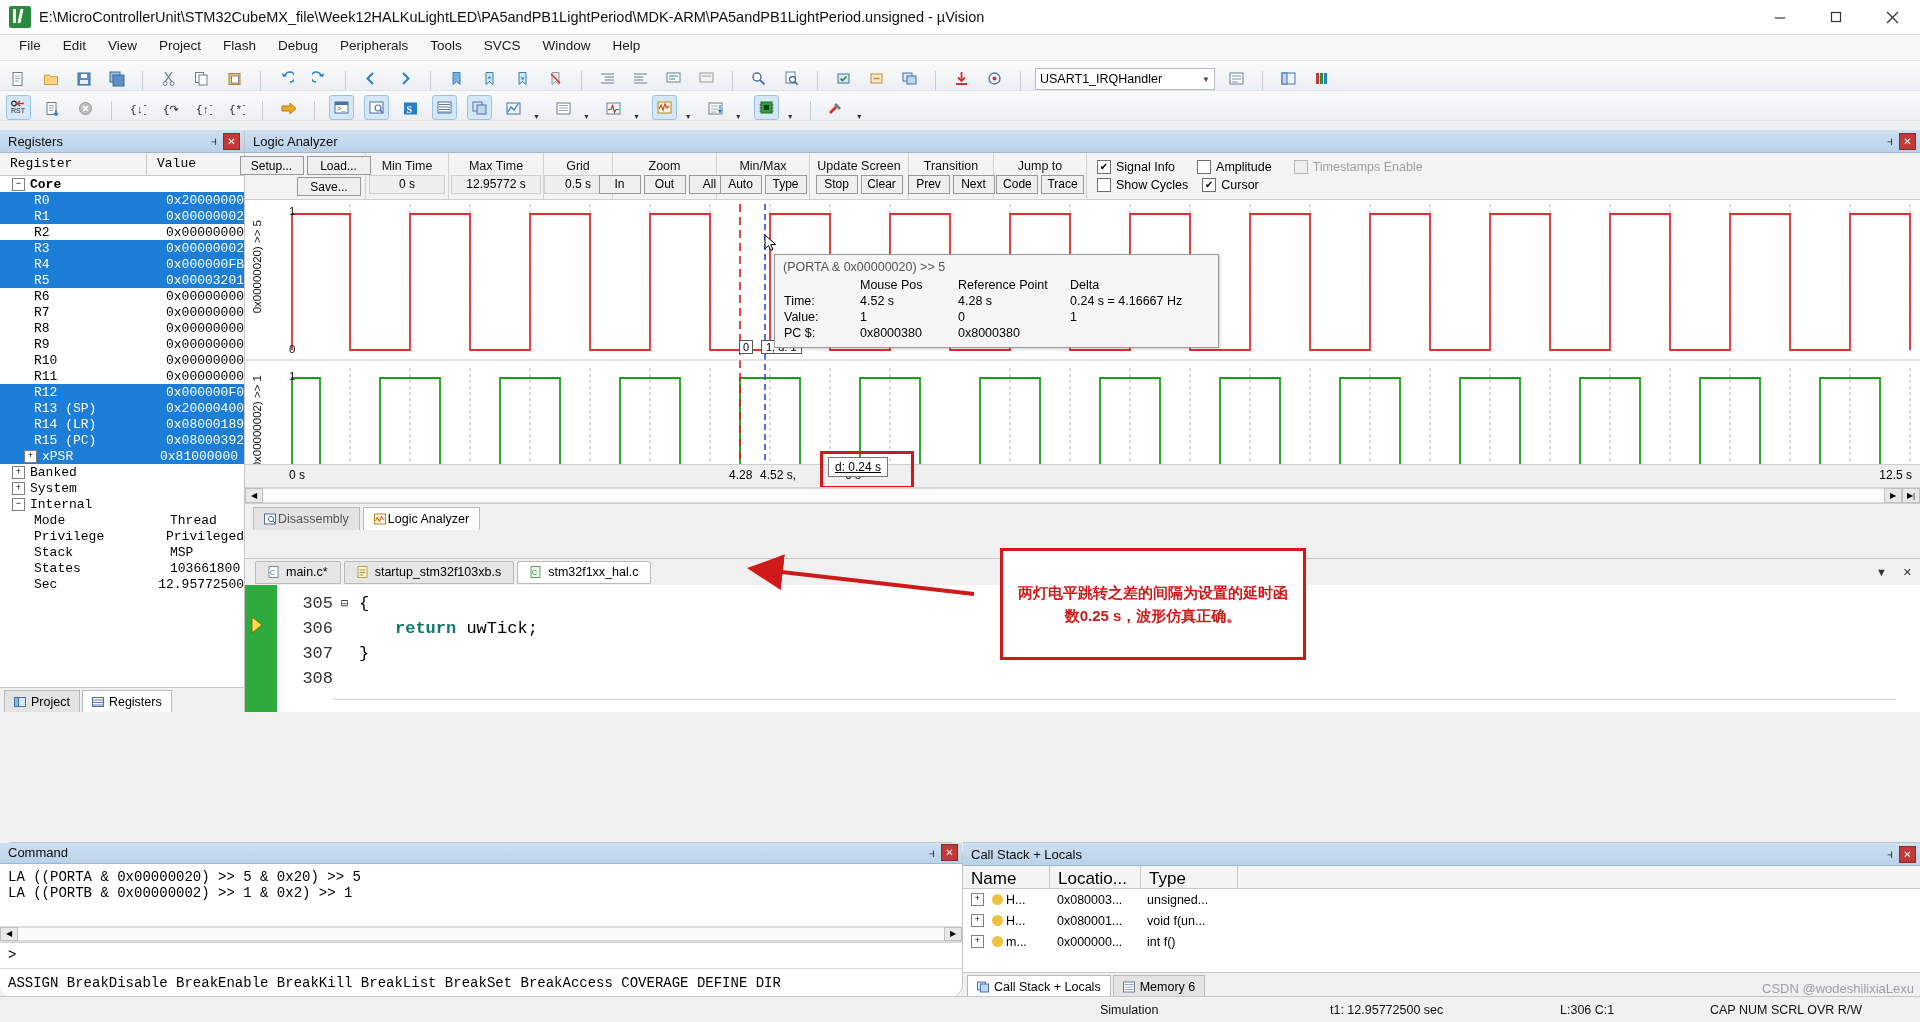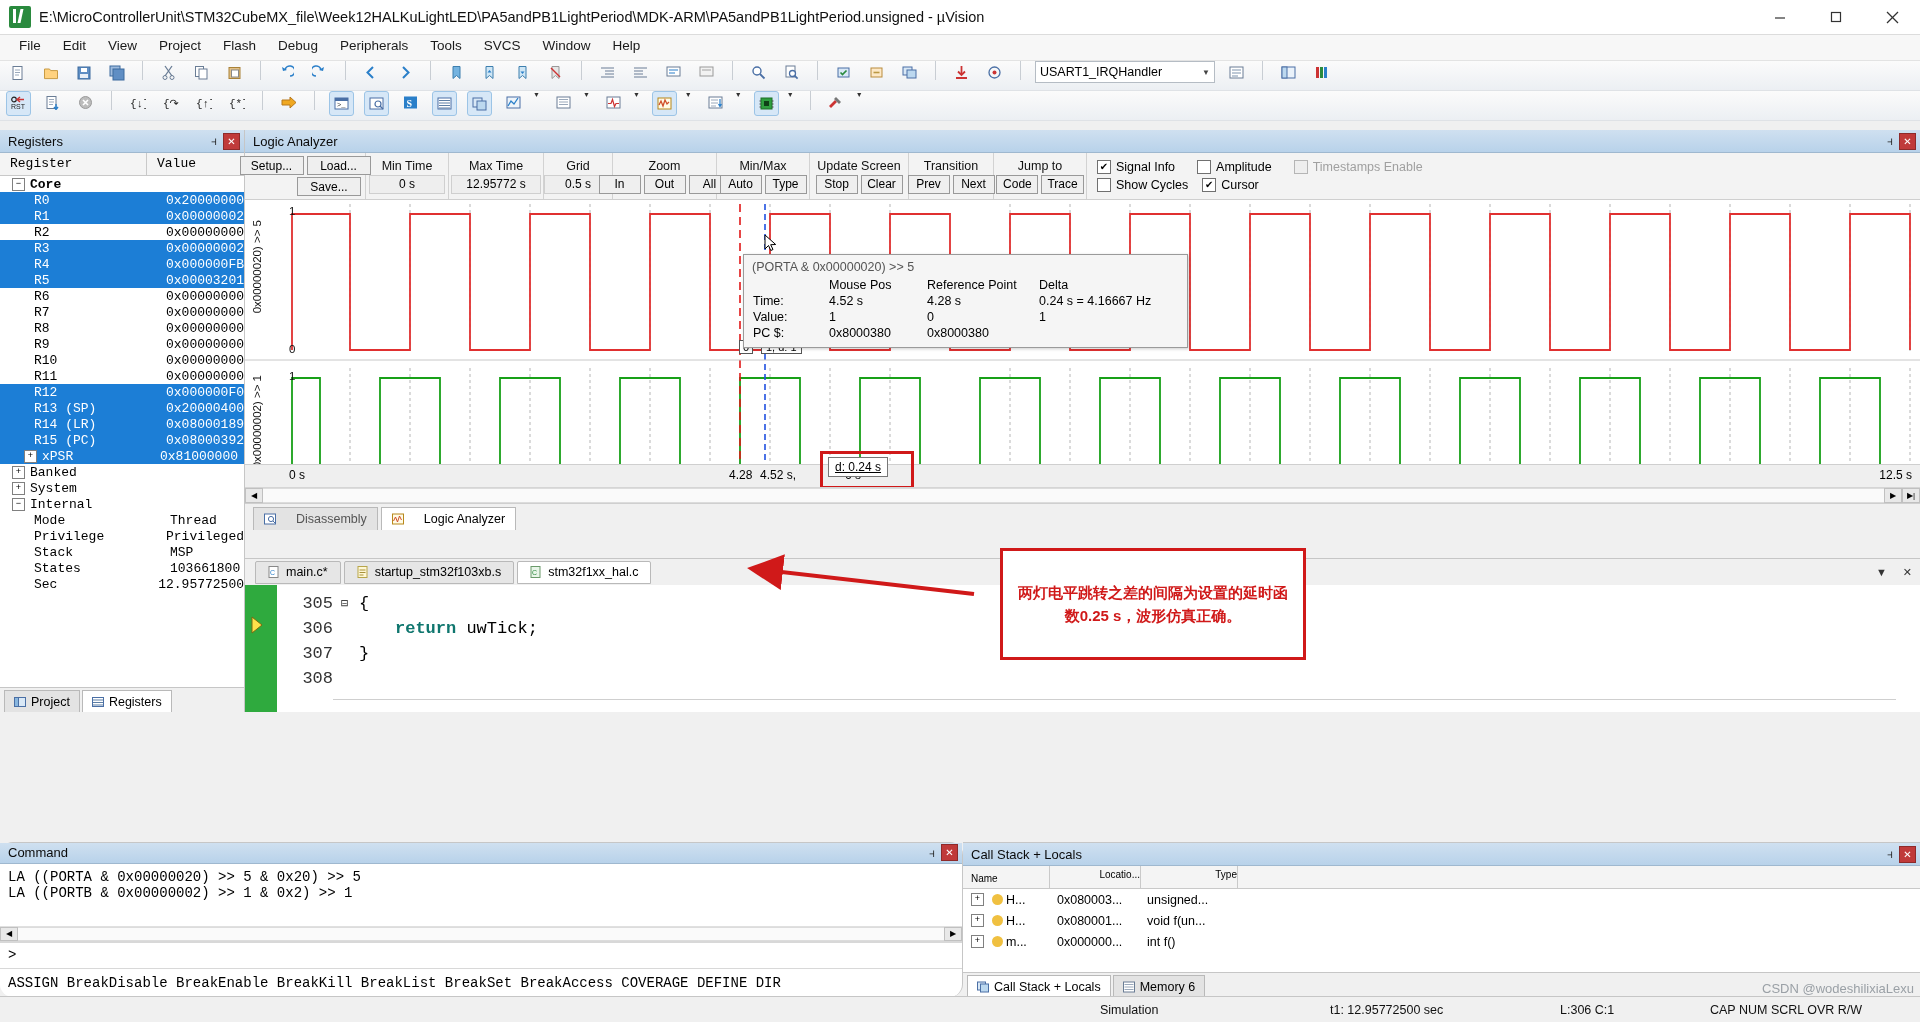--- a/index.html
+++ b/index.html
@@ -28,21 +28,21 @@
   .tb-btn.close{color:#333;}
   .tb-btn svg{display:block;}
 
   
   .menubar{height:25px;background:#f7f7f7;display:flex;align-items:flex-start;
     padding-left:8px;border-bottom:1px solid #e3e3e3;}
   .menu-item{padding:3px 11px;font-size:13.5px;color:#1a1a1a;}
 
   
   .toolbar{height:29px;background:linear-gradient(#fbfbfb,#eceff3);
-    display:flex;align-items:flex-start;padding-left:6px;gap:10px;
+    display:flex;align-items:flex-end;padding-left:6px;gap:10px;
     border-bottom:1px solid #dfe2e6;}
   .tbi{width:23px;height:23px;border-radius:3px;display:flex;align-items:center;
     justify-content:center;font-size:12px;color:#333;position:relative;}
   .tbi.sel{background:#d6e7f7;border:1px solid #9cc4e6;}
   .tsep{width:1px;height:19px;background:#c8cdd3;margin:0 4px;}
   .tb-combo{height:20px;min-width:150px;background:#fff;border:1px solid #b5bcc4;
     display:flex;align-items:center;padding:0 4px;font-size:12.5px;}
   .tb-combo .arrow{margin-left:auto;font-size:8px;color:#444;}
   .tb-drop{font-size:7px;color:#333;margin-left:-2px;margin-right:2px;}
 
@@ -109,21 +109,21 @@
   .axis-num{position:absolute;font-size:11.5px;color:#111;}
   .la-footer{height:22px;background:#efefef;border-top:1px solid #cfcfcf;position:relative;
     font-size:12px;}
   .scrollbar{height:15px;background:#f0f0f0;border-top:1px solid #d5d5d5;position:relative;display:flex;}
   .sb-arrow{width:16px;background:#e8e8e8;border:1px solid #c0c0c0;font-size:8px;
     display:flex;align-items:center;justify-content:center;}
   .sb-track{flex:1;background:#fafafa;border-top:1px solid #dcdcdc;border-bottom:1px solid #dcdcdc;}
 
   .latabs{height:26px;background:#f0f0f0;display:flex;align-items:flex-end;padding-left:8px;
     border-top:1px solid #cfcfcf;}
-  .latab{height:22px;display:flex;align-items:center;gap:20px;padding:0 10px;font-size:12.5px;
+  .latab{height:22px;display:flex;align-items:center;gap:2px;padding:0 10px;font-size:12.5px;
     background:#e3e3e3;border:1px solid #b9b9b9;border-bottom:none;margin-right:3px;color:#555;}
   .latab.active{background:#fff;color:#000;}
 
   
   .editor{position:absolute;left:245px;right:0;top:428px;bottom:310px;background:#fff;
     border-top:1px solid #c6c6c6;display:flex;flex-direction:column;}
   .ed-tabs{height:26px;background:#f0f0f0;display:flex;align-items:center;padding-left:10px;}
   .edtab{height:21px;display:flex;align-items:center;gap:6px;padding:0 12px;font-size:12.5px;
     background:#e6e6e6;border:1px solid #b9b9b9;margin-right:3px;border-radius:2px 2px 0 0;}
   .edtab.active{background:#fff;}
@@ -148,21 +148,21 @@
   .cmd-out{height:58px;font-family:"Liberation Mono",monospace;font-size:14px;padding:5px 8px;}
   .cmd-hsb{height:16px;display:flex;border-top:1px solid #e0e0e0;}
   .cmd-input{height:28px;border-top:2px solid #d8d8d8;display:flex;align-items:center;
     padding-left:8px;font-family:"Liberation Mono",monospace;font-size:14px;}
   .cmd-kw{flex:1;border-top:1px solid #d8d8d8;font-family:"Liberation Mono",monospace;
     font-size:14px;padding:6px 8px;}
 
   
   .cspane{position:absolute;left:963px;right:0;top:712px;bottom:25px;background:#fff;
     border-top:1px solid #c6c6c6;display:flex;flex-direction:column;}
-  .cs-head{display:flex;height:22px;background:#f4f4f4;border-bottom:1px solid #c9c9c9;font-size:10px;text-align:right;}
+  .cs-head{display:flex;height:22px;background:#f4f4f4;border-bottom:1px solid #c9c9c9;font-size:17px;}
   .cs-head div{padding:3px 0 0 8px;border-right:1px solid #c9c9c9;}
   .cs-rows{flex:1;font-size:12.5px;}
   .cs-row{display:flex;height:21px;align-items:center;}
   .cs-row div{padding-left:8px;overflow:hidden;white-space:nowrap;}
   .c1{width:78px;display:flex;align-items:center;gap:3px;}
   .c2{width:82px;}
   .c3{width:88px;}
   .cstabs{height:24px;background:#f0f0f0;display:flex;align-items:flex-end;padding-left:4px;
     border-top:1px solid #c6c6c6;}
 
@@ -847,21 +847,21 @@
         <div class="chan-label" style="top:20px">0x00000020) &gt;&gt; 5</div>
         <div class="chan-label" style="top:175px">0x00000002) &gt;&gt; 1</div>
 
         <svg width="14" height="20" viewBox="0 0 14 20" style="position:absolute;left:519px;top:34px">
           <path d="M1 1l0 14 3.5-3.5 2.3 5 2.2-1-2.3-4.8 5-0.2z" fill="#fff" stroke="#000" stroke-width="1"></path>
         </svg>
 
         <div style="position:absolute;left:494px;top:140px;border:1px solid #555;background:#fff;font-size:11px;padding:0 3px;">0</div>
         <div style="position:absolute;left:516px;top:140px;border:1px solid #555;background:#fff;font-size:11px;padding:0 4px;">1,  d:  1</div>
 
-        <div style="position:absolute;left:498px;top:54px;width:427px;background:#f5f5f5;border:1px solid #9a9a9a;font-size:12.5px;padding:5px 8px 6px 8px;box-shadow:1px 1px 3px rgba(0,0,0,.2);">
+        <div style="position:absolute;left:529px;top:54px;width:427px;background:#f5f5f5;border:1px solid #9a9a9a;font-size:12.5px;padding:5px 8px 6px 8px;box-shadow:1px 1px 3px rgba(0,0,0,.2);">
           <div style="color:#555;margin-bottom:3px">(PORTA &amp; 0x00000020) &gt;&gt; 5</div>
           <table style="border-collapse:collapse;font-size:12.5px;width:100%">
             <tbody>
                 <tr>
               <td style="width:74px"></td>
               <td style="width:96px">Mouse Pos</td>
               <td style="width:110px">Reference Point</td>
               <td>Delta</td>
             </tr>
             <tr>

